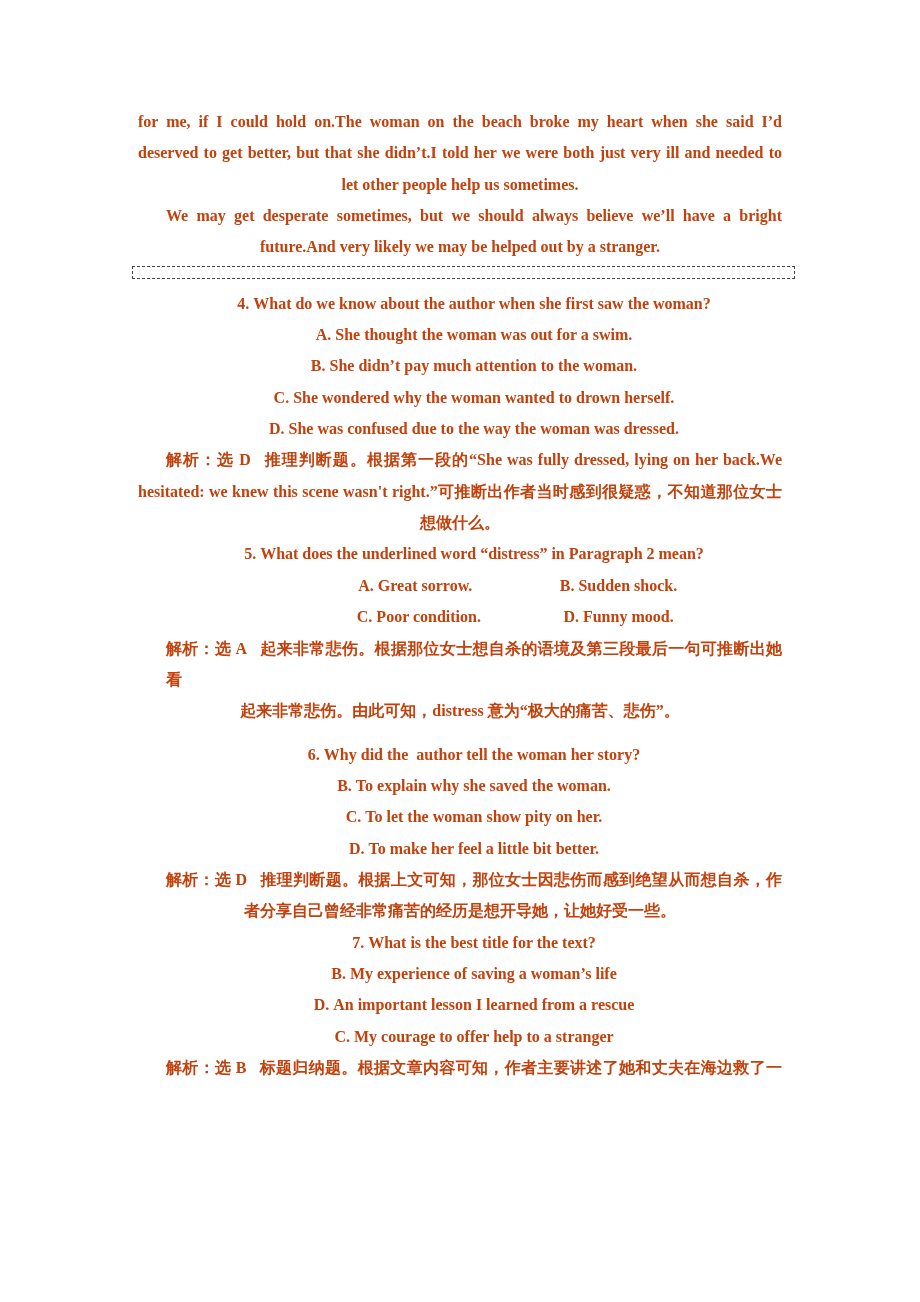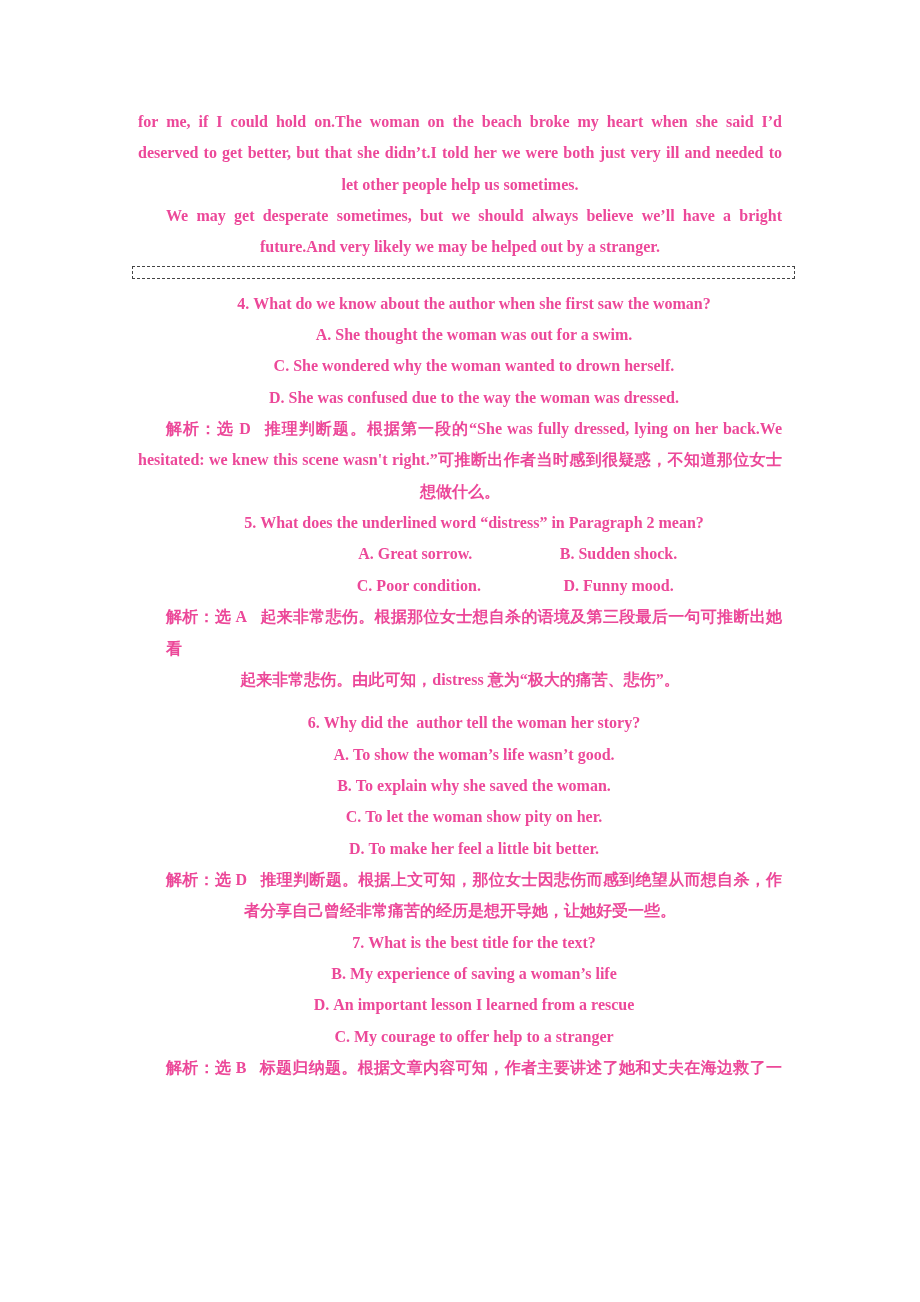--- a/index.html
+++ b/index.html
@@ -4,21 +4,21 @@
 <style>
   * { margin:0; padding:0; box-sizing:border-box; }
   html,body { background:#ffffff; }
   .page {
     position:relative;
     width:817px; height:1302px;
     background:#ffffff;
     overflow:hidden;
     font-family:"Liberation Serif","DejaVu Serif",serif;
     font-weight:700;
-    color:#ec4899;
+    color:#c2410c;
   }
   .doc {
     position:absolute;
     left:138px; top:106px;
     width:644px;
     font-size:16px;
   }
   .line {
     line-height:31.35px;
     text-align:center;
@@ -59,38 +59,38 @@
     <div class="line">let other people help us sometimes.</div>
     <div class="line jline ind">We may get desperate sometimes, but we should always believe we’ll have a bright</div>
     <div class="line">future.And very likely we may be helped out by a stranger.</div>
 
     <div class="sumbox">
     </div>
 
     <div class="question">
       <div class="line ind stem">4.&nbsp;What do we know about the author when she first saw the woman?</div>
       <div class="line ind option">A.&nbsp;She thought the woman was out for a swim.</div>
+      <div class="line ind option">B.&nbsp;She didn’t pay much attention to the woman.</div>
       <div class="line ind option">C.&nbsp;She wondered why the woman wanted to drown herself.</div>
       <div class="line ind option">D.&nbsp;She was confused due to the way the woman was dressed.</div>
       <div class="line jline ind"><span class="cjk-label">解析：</span><span class="ans">选 D</span><span>推理判断题。根据第一段的“She was fully dressed, lying on her back.We</span></div>
       <div class="line jline">hesitated: we knew this scene wasn't right.”可推断出作者当时感到很疑惑，不知道那位女士</div>
       <div class="line">想做什么。</div>
     </div>
 
     <div class="question">
       <div class="line ind stem">5.&nbsp;What does the underlined word “distress” in Paragraph 2 mean?</div>
       <div class="line optrow"><span class="optcell option">A.&nbsp;Great sorrow.</span><span class="option">B.&nbsp;Sudden shock.</span></div>
       <div class="line optrow"><span class="optcell option">C.&nbsp;Poor condition.</span><span class="option">D.&nbsp;Funny mood.</span></div>
       <div class="line jline ind"><span class="cjk-label">解析：</span><span class="ans">选 A</span><span>起来非常悲伤。根据那位女士想自杀的语境及第三段最后一句可推断出她看</span></div>
       <div class="line">起来非常悲伤。由此可知，distress 意为“极大的痛苦、悲伤”。</div>
     </div>
 
     <div class="question q6">
       <div class="line ind stem">6.&nbsp;Why did the author tell the woman her story?</div>
-      <div class="line ind option">A.&nbsp;To show the woman’s life wasn’t good.</div>
       <div class="line ind option">B.&nbsp;To explain why she saved the woman.</div>
       <div class="line ind option">C.&nbsp;To let the woman show pity on her.</div>
       <div class="line ind option">D.&nbsp;To make her feel a little bit better.</div>
       <div class="line jline ind"><span class="cjk-label">解析：</span><span class="ans">选 D</span><span>推理判断题。根据上文可知，那位女士因悲伤而感到绝望从而想自杀，作</span></div>
       <div class="line">者分享自己曾经非常痛苦的经历是想开导她，让她好受一些。</div>
     </div>
 
     <div class="question">
       <div class="line ind stem">7.&nbsp;What is the best title for the text?</div>
       <div class="line ind option">B.&nbsp;My experience of saving a woman’s life</div>

